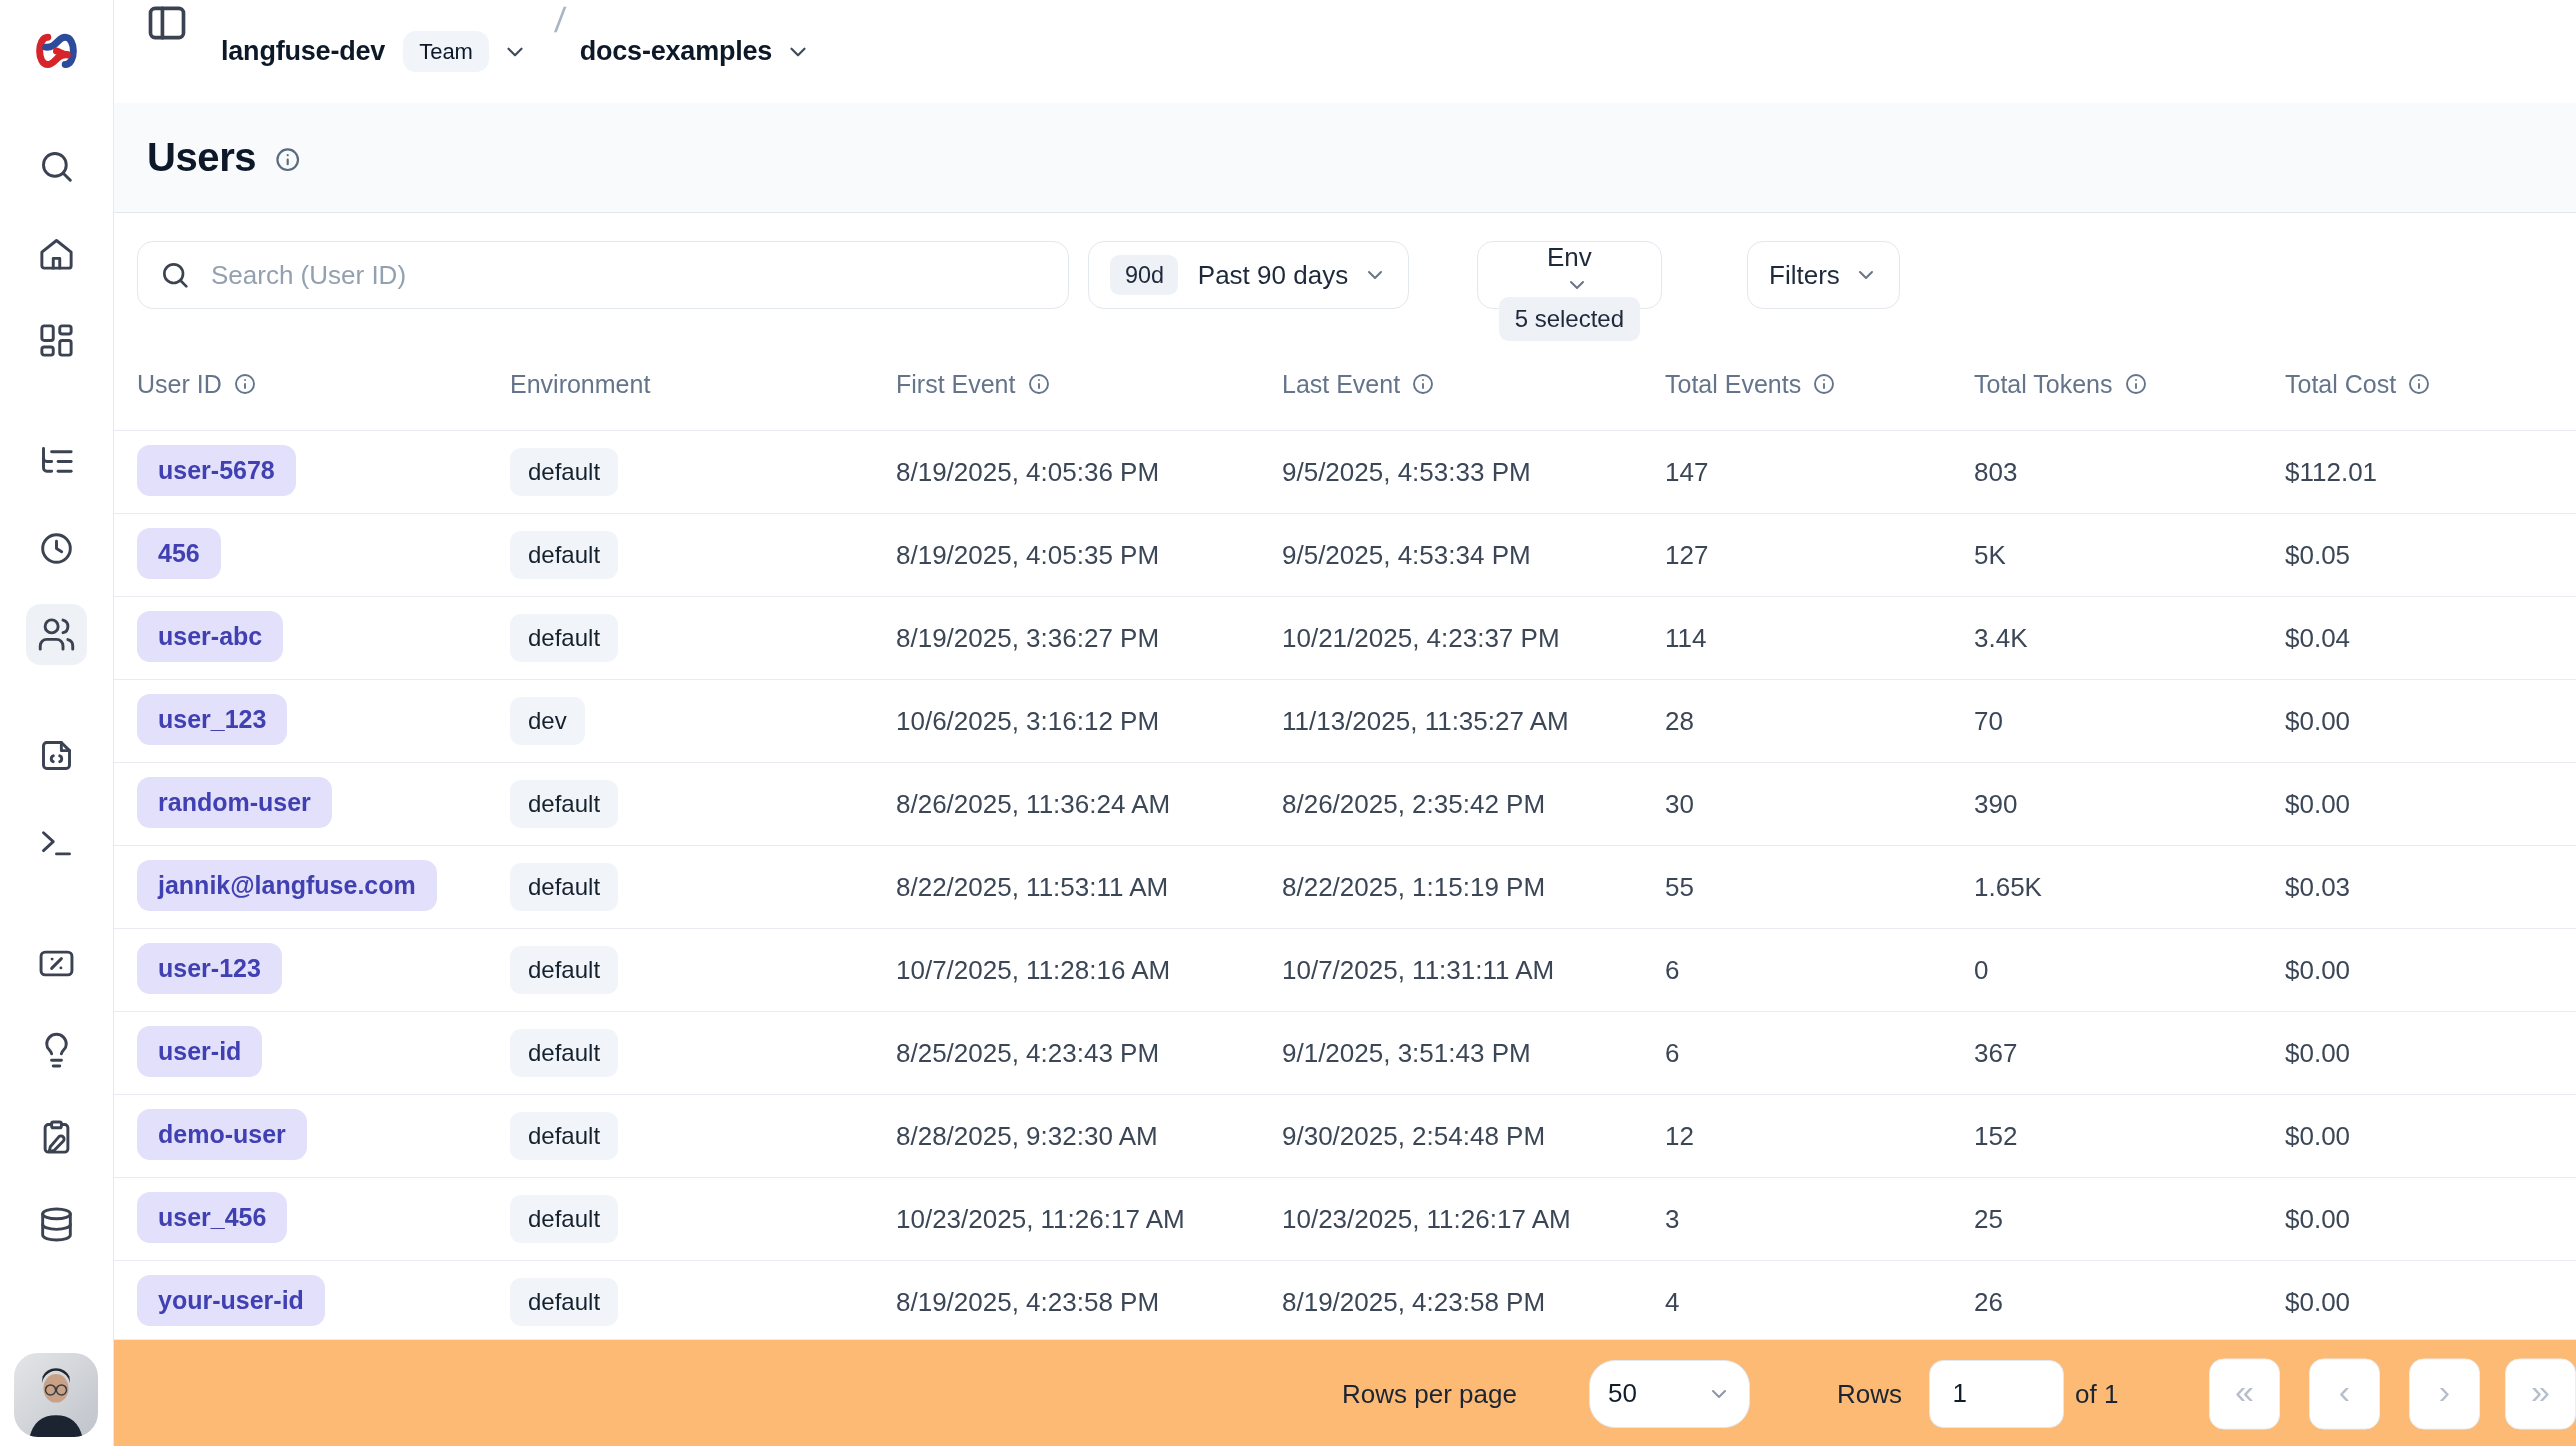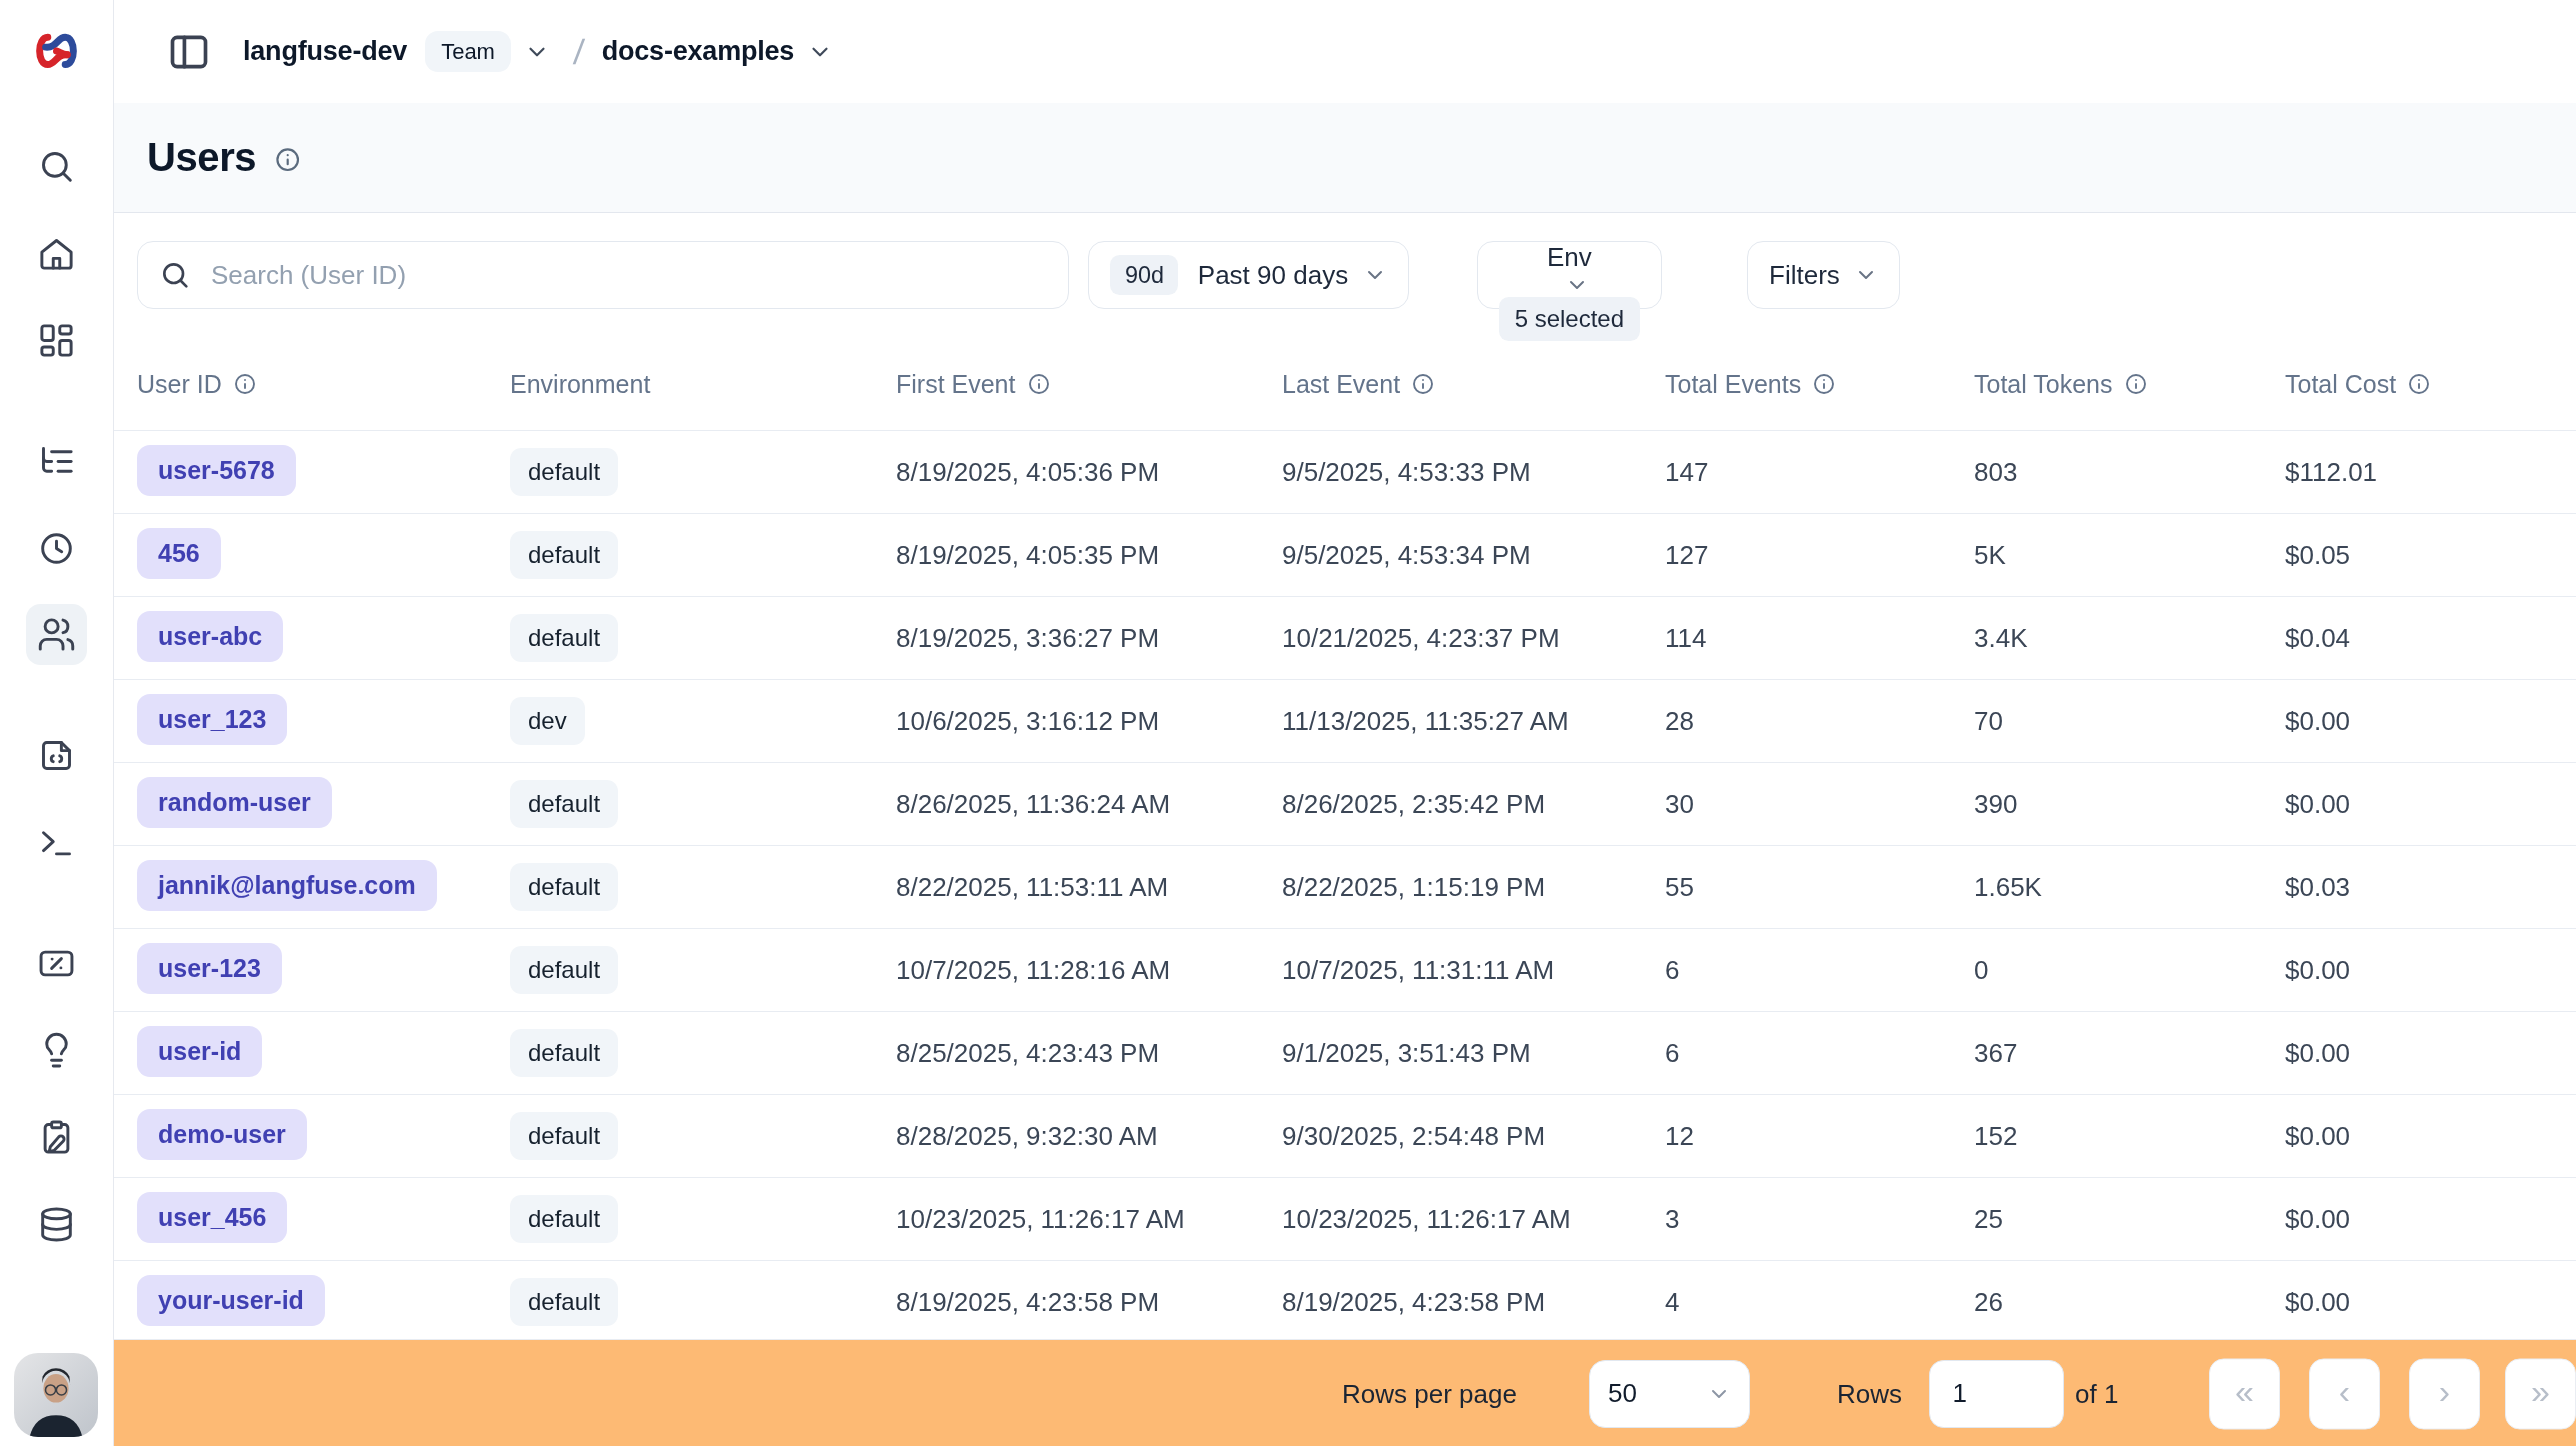--- a/index.html
+++ b/index.html
@@ -15,21 +15,21 @@
   .nav-group{display:flex;flex-direction:column;align-items:center;row-gap:35px;margin-top:37px;}
   .nav-group + .nav-group{margin-top:69px;}
   .nav-item{width:52px;height:52px;display:flex;align-items:center;justify-content:center;cursor:pointer;color:#3b4252;}
   .nav-item.active{width:61px;height:61px;margin:-4.8px 0;background:#eef2f6;border-radius:14.5px;}
   .nav-item svg{width:39px;height:39px;stroke:#3b4252;fill:none;stroke-width:1.8;stroke-linecap:round;stroke-linejoin:round;}
   .avatar{position:absolute;left:13.7px;top:1353px;width:84px;height:84px;border-radius:24px;overflow:hidden;
           background:linear-gradient(135deg,#e4e5e7,#bfc4cb);cursor:pointer;}
 
   
   .topbar{position:absolute;left:113px;top:0;right:8px;height:103px;background:#fff;
-          border-bottom:1.6px solid #e6e9ef;display:flex;align-items:center;padding-left:22px;}
+          border-bottom:1.6px solid #e6e9ef;display:flex;}
   .panel-toggle{margin-left:31px;width:45px;height:45px;display:flex;align-items:center;justify-content:center;cursor:pointer;}
   .panel-toggle svg{width:44px;height:44px;stroke:#3b4252;fill:none;stroke-width:2;stroke-linecap:round;stroke-linejoin:round;}
   .crumb{display:flex;align-items:center;margin-left:32px;cursor:pointer;}
   .crumb-name{font-size:27px;font-weight:600;color:#0d1829;letter-spacing:-0.2px;}
   .crumb-badge{margin-left:18px;background:#f1f5f9;border-radius:13px;padding:7.3px 16px;font-size:22px;color:#0d1829;}
   .chev{margin-left:13px;}
   .chev svg{width:26px;height:26px;stroke:#3f4a5a;fill:none;stroke-width:2;stroke-linecap:round;stroke-linejoin:round;}
   .slash{margin:0 18px 0 24px;font-size:35px;font-weight:300;color:#aab4c2;transform:skewX(-6deg);}
 
   
@@ -73,21 +73,21 @@
   .pill-user{display:inline-block;background:#e2e0fb;color:#4040b2;font-weight:600;font-size:25px;
              padding:11.3px 21px;border-radius:13px;cursor:pointer;max-width:339px;overflow:hidden;
              text-overflow:ellipsis;white-space:nowrap;}
   .pill-env{display:inline-block;background:#f1f5f9;color:#16212e;font-size:24px;
             padding:9.7px 18px;border-radius:11.3px;}
 
   
   .tfoot{position:absolute;top:1236px;left:0;right:0;bottom:0;border-top:1.6px solid #e8ecf2;background:#fdba74;}
   .tfoot .abs{position:absolute;top:50%;transform:translateY(-50%);}
   .foot-label{font-size:26px;color:#1a2433;}
-  .select-box{width:161px;height:68px;border:1.6px solid #e2e8f0;border-radius:16px;background:#fff;
+  .select-box{width:161px;height:68px;border:1.6px solid #e2e8f0;border-radius:26px;background:#fff;
               display:flex;align-items:center;justify-content:space-between;box-sizing:border-box;
               padding:0 18px;cursor:pointer;}
   .select-box .val{font-size:26px;color:#111c2c;}
   .select-box svg{width:24px;height:24px;stroke:#8d96a5;fill:none;stroke-width:2;stroke-linecap:round;stroke-linejoin:round;}
   .page-input{width:135px;height:68px;border:1.6px solid #e2e8f0;border-radius:14.5px;box-sizing:border-box;
               padding:0 22.6px;font-family:"Liberation Sans", sans-serif;font-size:26px;color:#111c2c;outline:none;}
   .nav-btn{width:71px;height:71px;border:1.6px solid #eaedf2;border-radius:14.5px;background:#fff;
            display:flex;align-items:center;justify-content:center;font-size:34px;color:#b7bec9;cursor:default;
            box-sizing:border-box;padding-bottom:4.8px;}
 </style>

